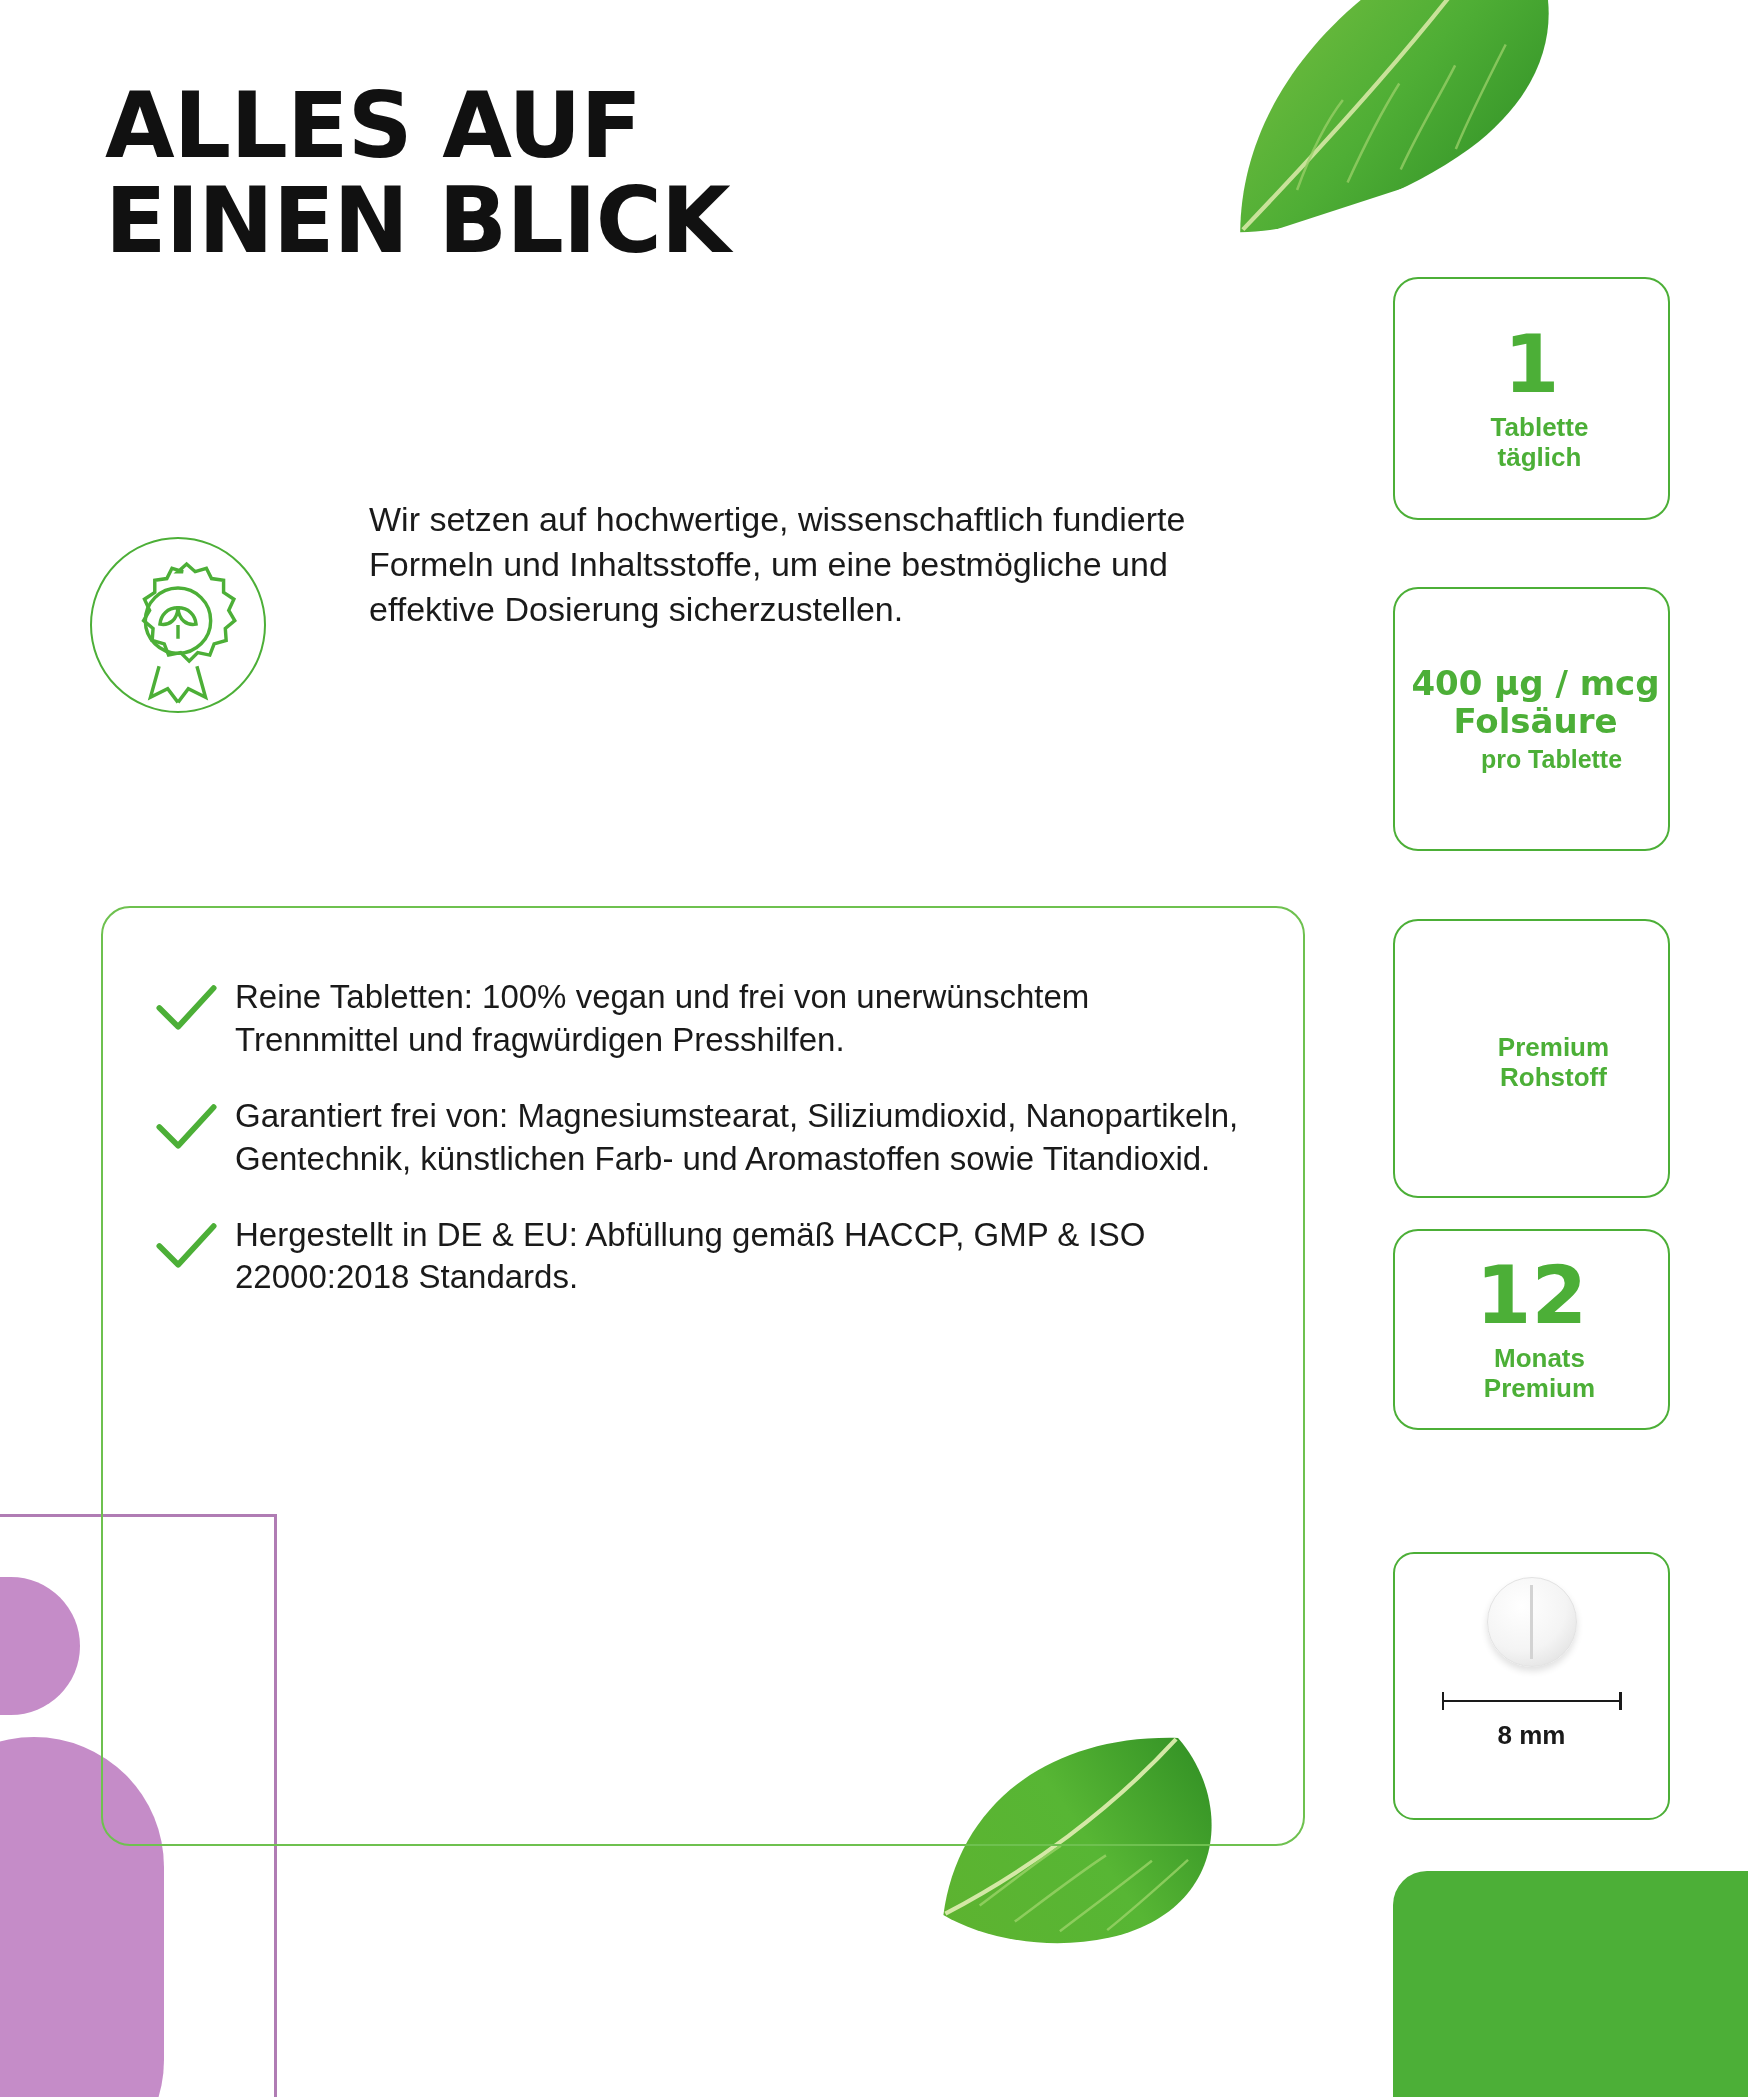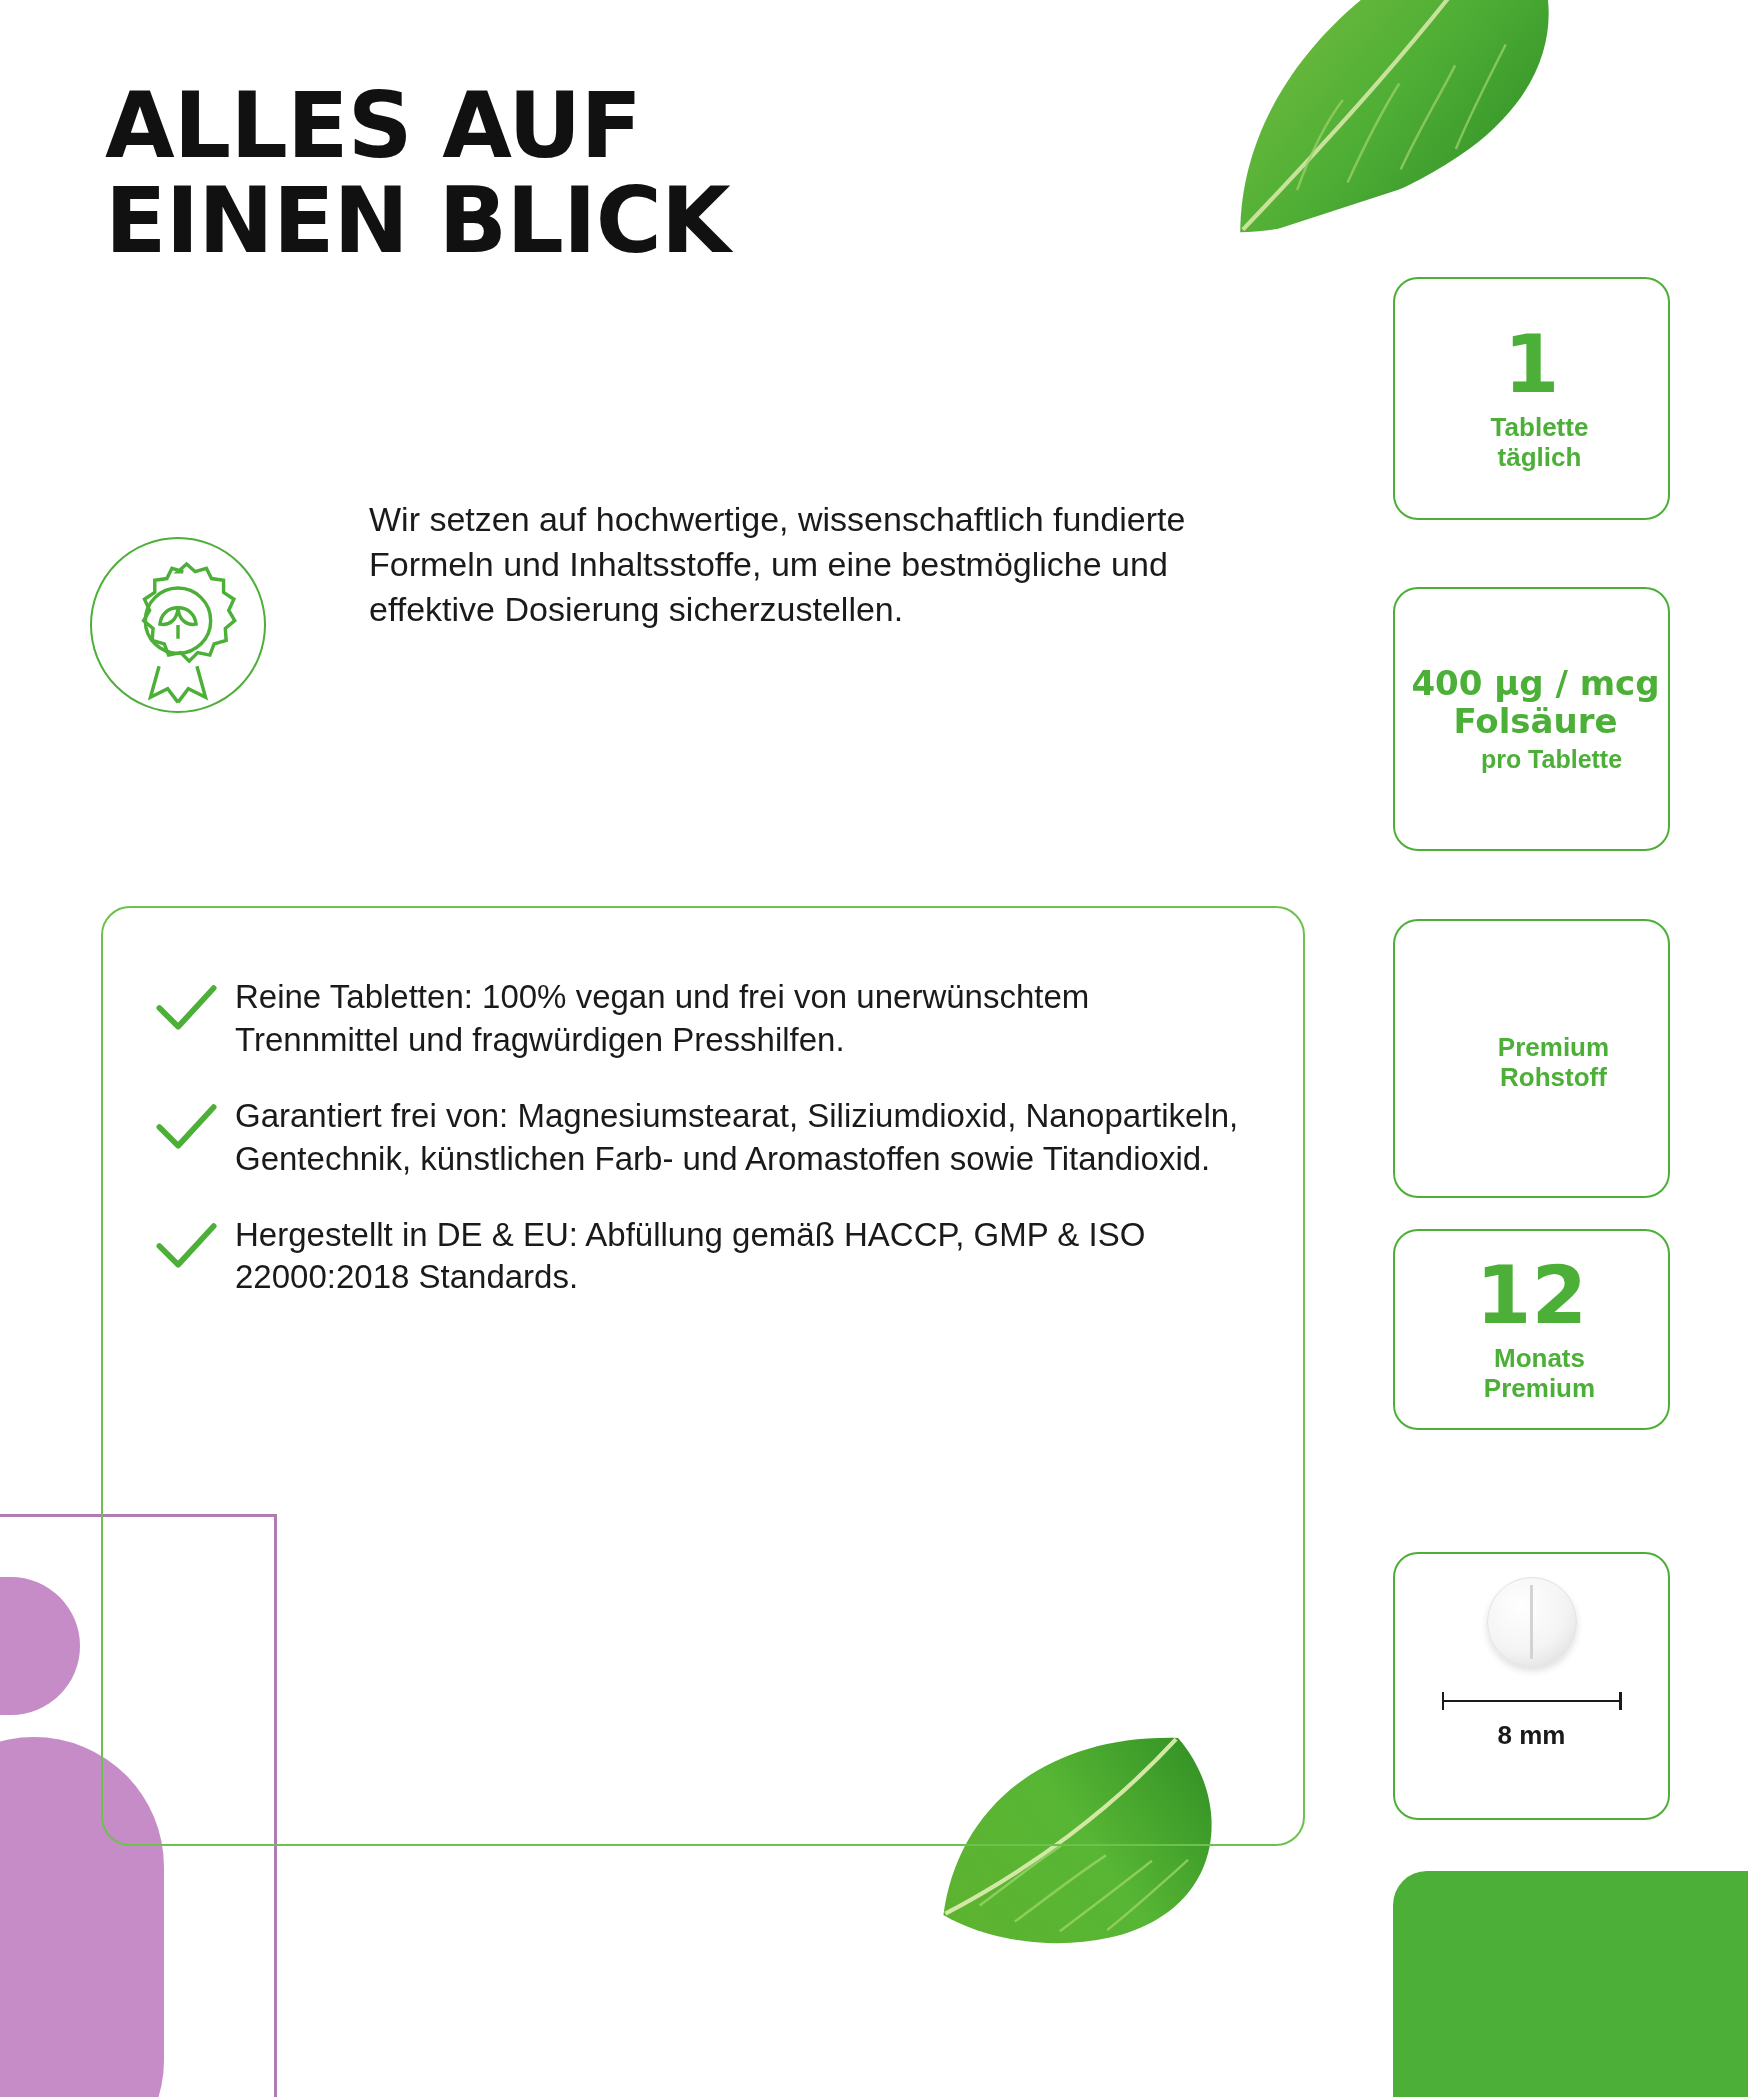--- a/index.html
+++ b/index.html
@@ -195,21 +195,21 @@
     font-size: 25px;
     font-weight: 700;
     margin-top: 4.2px;
     color: #4caf37;
     margin-left: 40px;
   }
   #card-dose { top: 277px; height: 243px; }
   #card-folsaeure { top: 587px; height: 264px; }
   #card-premium { top: 919px; height: 279px; padding-left: 28px; }
   #card-vorrat { top: 1229px; height: 201px; }
-  #card-tablet { top: 1552px; height: 268px; justify-content: flex-start; padding-top: 23px; }
+  #card-tablet { top: 1552px; height: 268px; justify-content: flex-start; padding-top: 23px; border-radius: 21px; }
 
   .tablet-pill {
     width: 90px;
     height: 90px;
     border-radius: 50%;
     background: radial-gradient(circle at 38% 32%, #ffffff 0%, #f4f4f4 55%, #d9d9d9 100%);
     border: 1.3px solid #e2e2e2;
     position: relative;
     box-shadow: 0 4.2px 7.6px rgba(0,0,0,0.12);
   }

